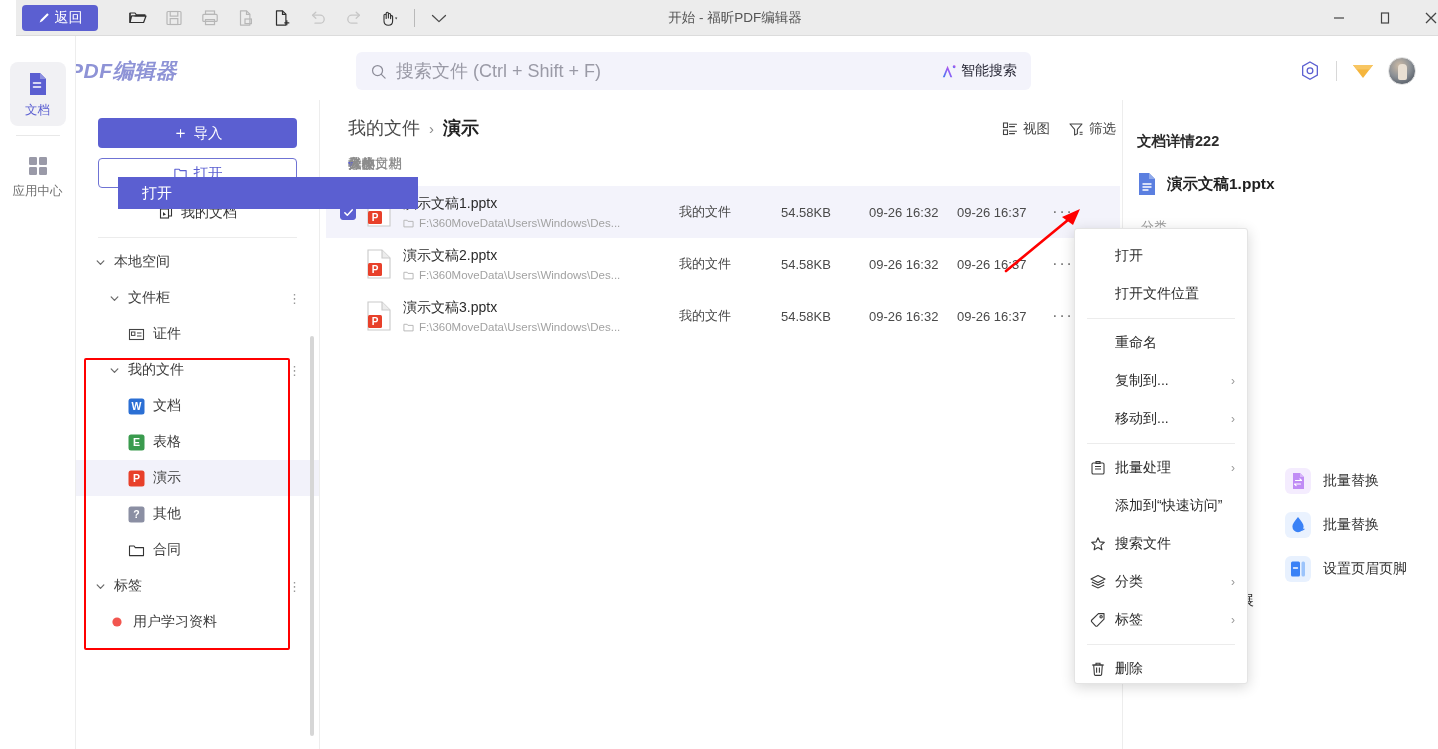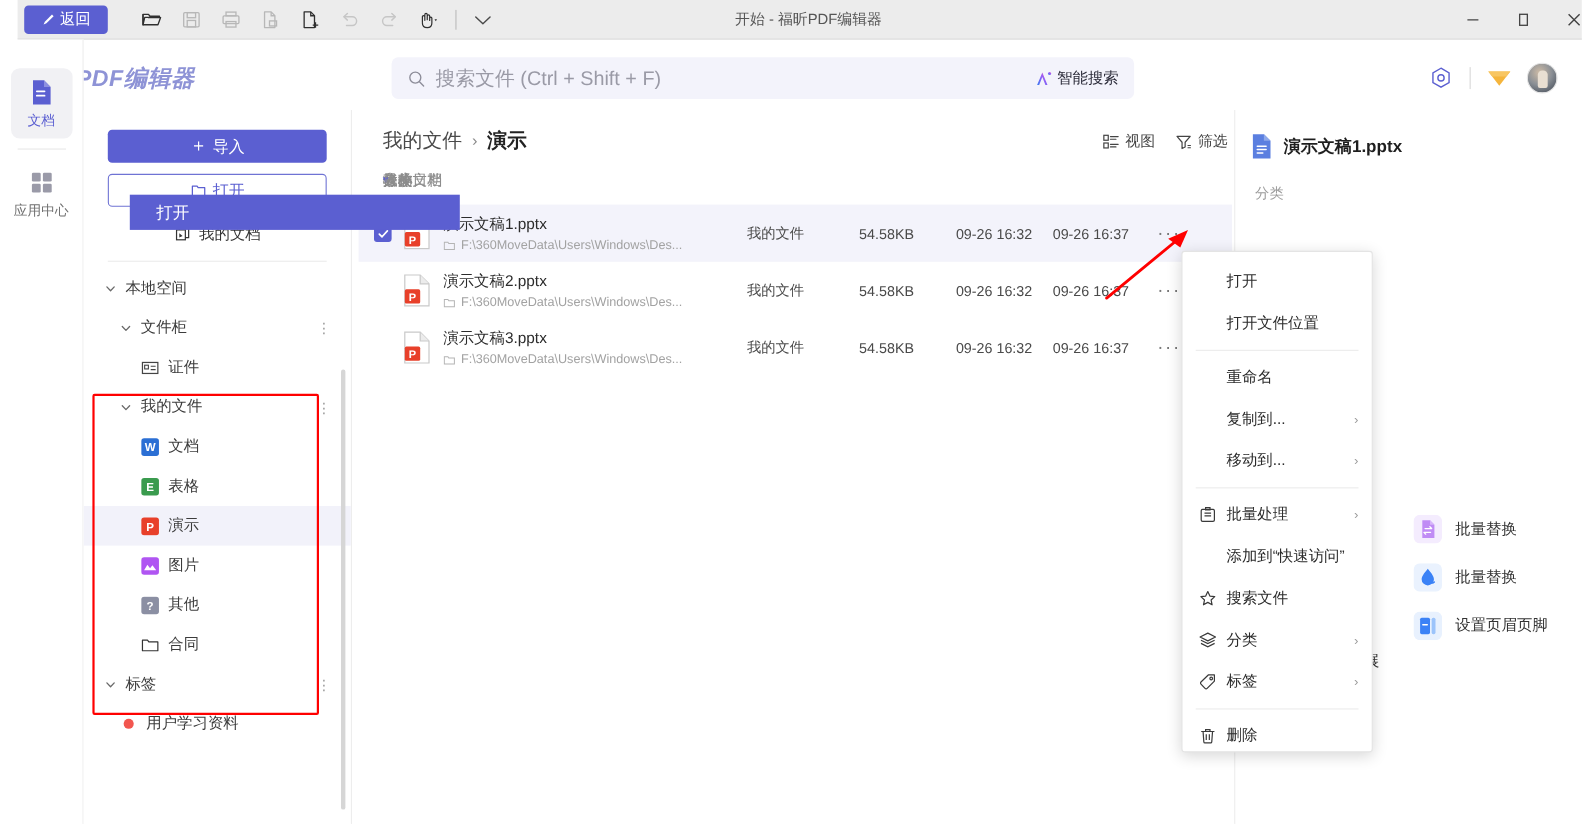--- a/index.html
+++ b/index.html
@@ -411,30 +411,20 @@
         </div>
         <div class="tree-row sel">
           <span style="display:inline-block;width:52px"></span>
           <span class="node-ico" style="margin-right:8px">
             <svg width="17" height="17" viewBox="0 0 17 17">
               <rect x="0.5" y="0.5" width="16" height="16" rx="2.5" fill="#e8402a"></rect>
               <text x="8.5" y="12.4" font-size="10.5" font-family="Liberation Sans, sans-serif" font-weight="bold" text-anchor="middle" fill="#fff">P</text>
             </svg>
           </span>
           <span>演示</span>
-        </div>
-        <div class="tree-row">
-          <span style="display:inline-block;width:52px"></span>
-          <span class="node-ico" style="margin-right:8px">
-            <svg width="17" height="17" viewBox="0 0 17 17">
-              <rect x="0.5" y="0.5" width="16" height="16" rx="2.5" fill="#b055f2"></rect>
-              <path d="M3 12.5 6 7.5 8.4 10.6 10.6 7.8 14 12.5Z" fill="#fff"></path>
-            </svg>
-          </span>
-          <span>图片</span>
         </div>
         <div class="tree-row">
           <span style="display:inline-block;width:52px"></span>
           <span class="node-ico" style="margin-right:8px">
             <svg width="17" height="17" viewBox="0 0 17 17">
               <rect x="0.5" y="0.5" width="16" height="16" rx="2.5" fill="#8b8fa3"></rect>
               <text x="8.5" y="12.4" font-size="10.5" font-family="Liberation Sans, sans-serif" font-weight="bold" text-anchor="middle" fill="#fff">?</text>
             </svg>
           </span>
           <span>其他</span>
@@ -621,20 +611,21 @@
         </span>
         <span class="cell" style="left:353px">我的文件</span>
         <span class="cell" style="left:455px">54.58KB</span>
         <span class="cell" style="left:543px">09-26 16:32</span>
         <span class="cell" style="left:631px">09-26 16:37</span>
         <span class="dots-h" style="left:726px;top:16px">···</span>
       </div>
     </div>
 
   <div class="detail">
+    <div class="detail-title">文档详情222</div>
     <div class="detail-file">
       <svg width="20" height="24" viewBox="0 0 20 24">
         <path d="M2 1h10l6 6v16H2Z" fill="#5b7fe0"></path>
         <path d="M12 1v6h6" fill="#8fa9ea"></path>
         <path d="M6 12h8M6 15h8M6 18h5" stroke="#fff" stroke-width="1.4" stroke-linecap="round"></path>
       </svg>
       <span class="nm">演示文稿1.pptx</span>
     </div>
     <div class="detail-sec">分类</div>
 

